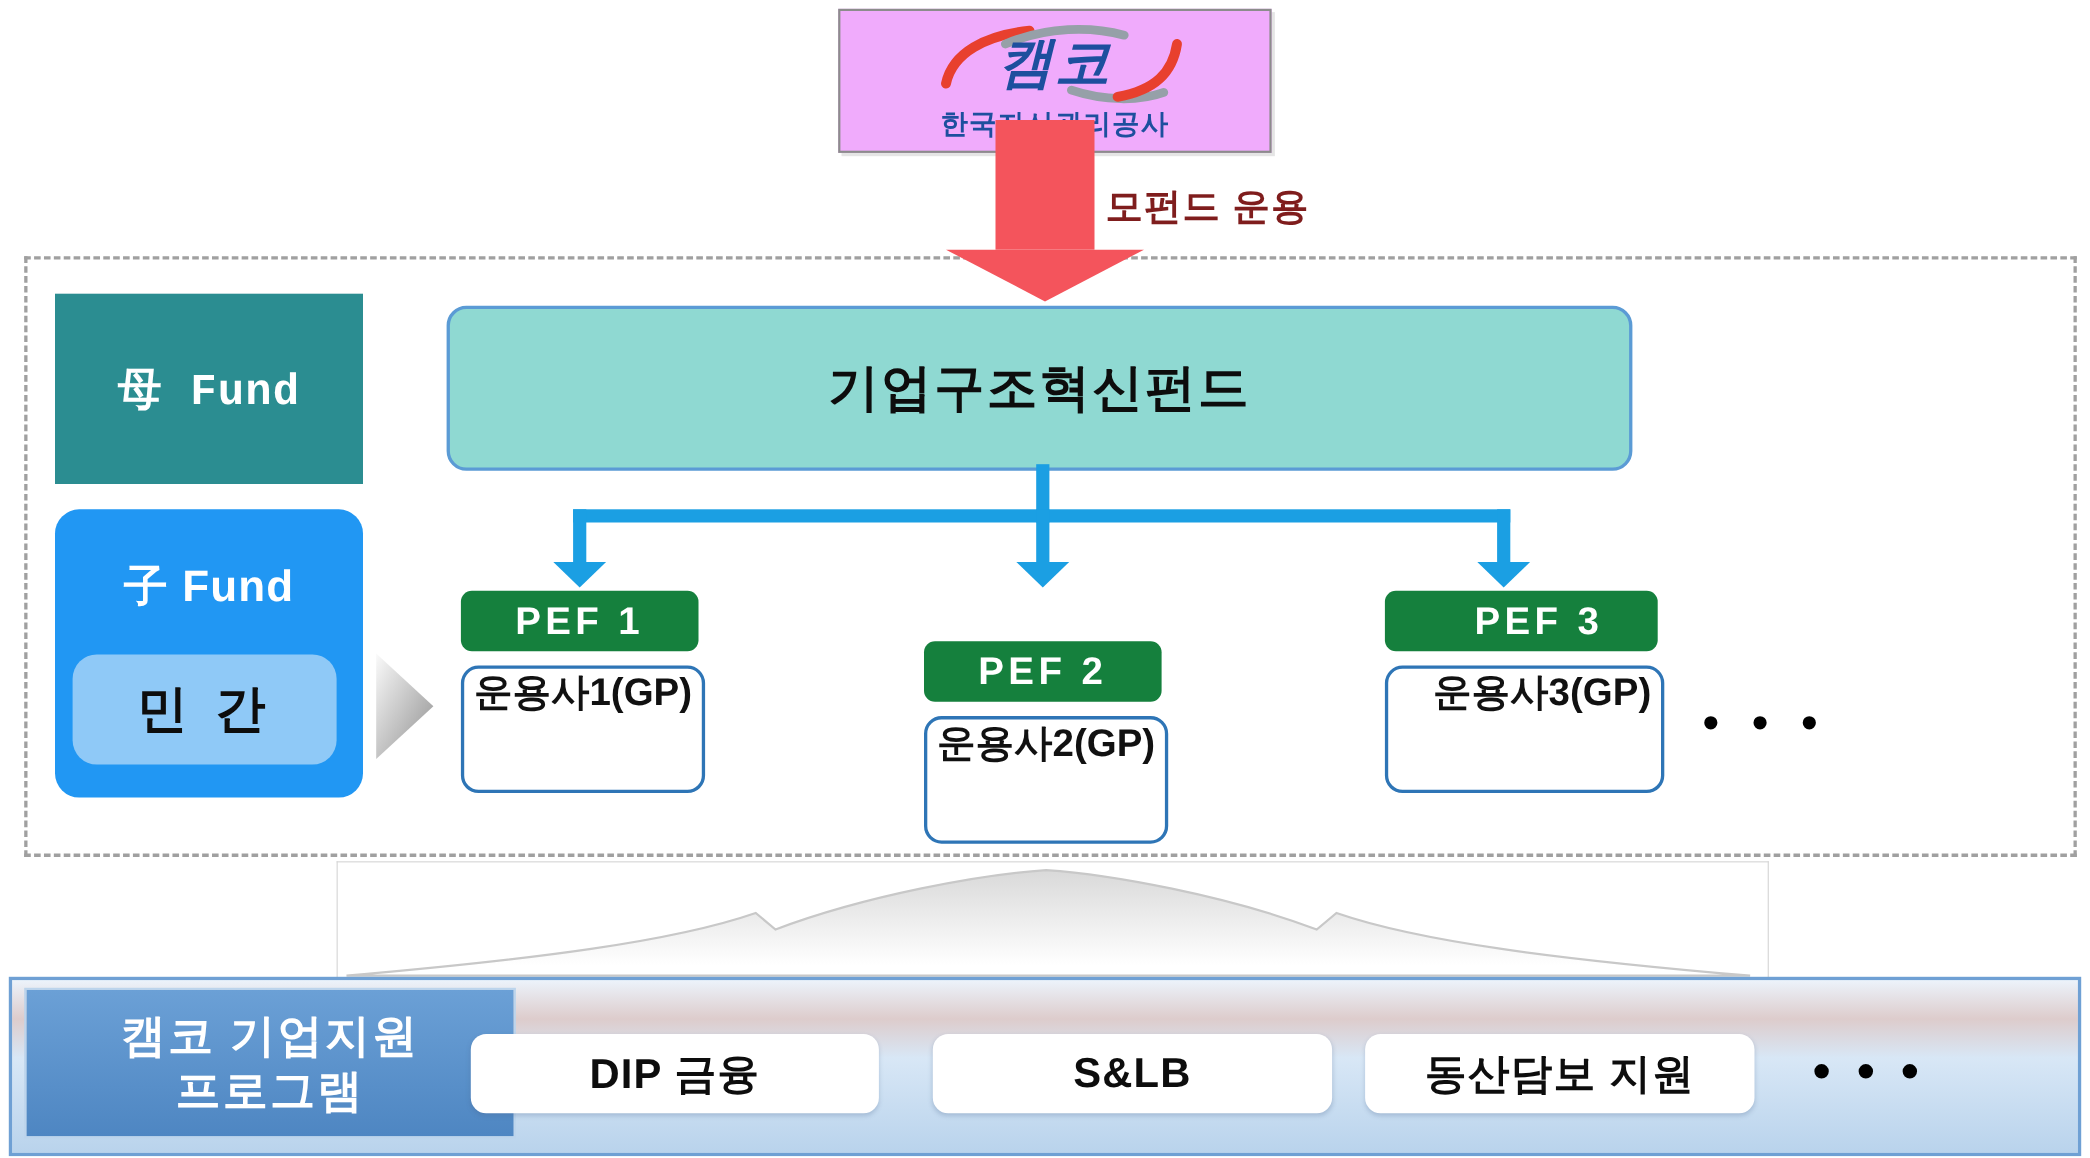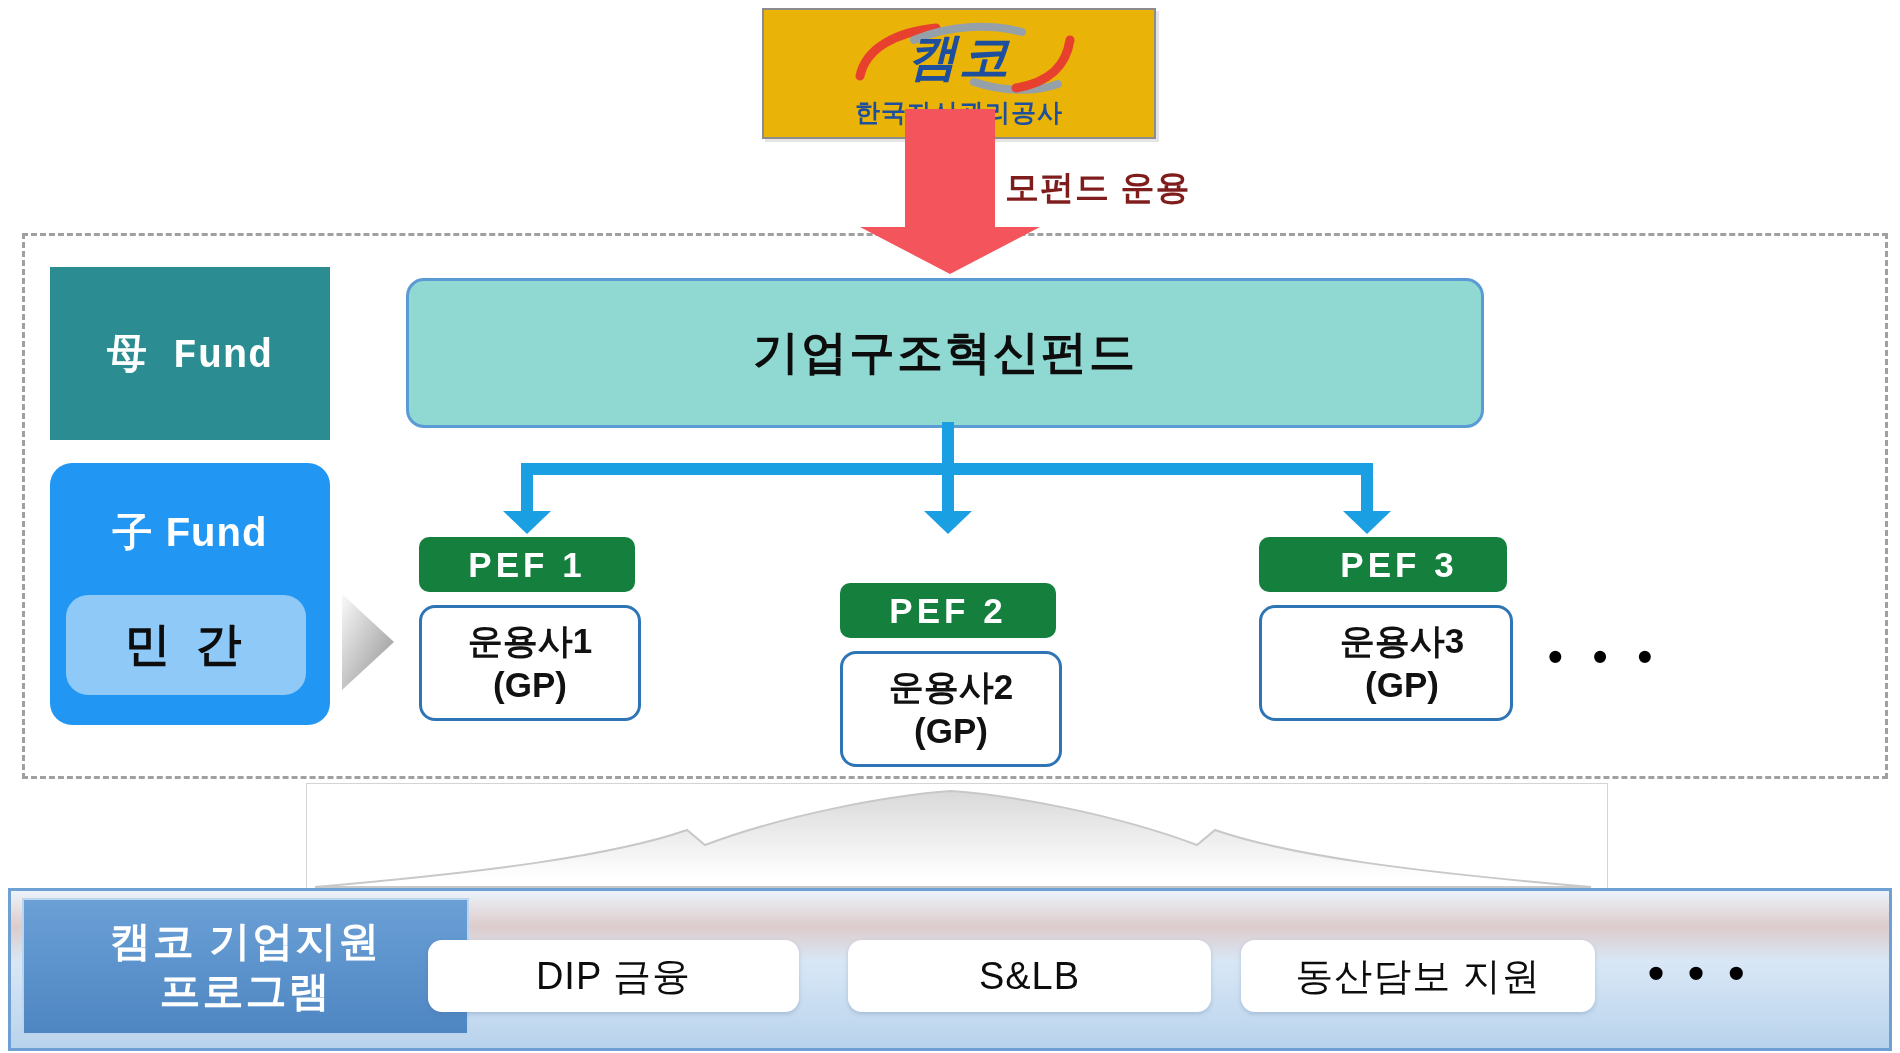--- a/index.html
+++ b/index.html
@@ -1,21 +1,21 @@
 <!DOCTYPE html>
 <html><head>
 <meta charset="utf-8">
 <style>
   html,body{margin:0;padding:0;background:#ffffff;}
   body{font-family:"Liberation Sans", sans-serif;}
   .page{position:relative;width:1900px;height:1053px;background:#fff;overflow:hidden;}
   .abs{position:absolute;}
 
   
-  .logo-box{left:762px;top:8px;width:390px;height:127px;background:#eab308;
+  .logo-box{left:762px;top:8px;width:390px;height:127px;background:#f0abfc;
     border:2px solid #8c8c8c;box-shadow:3px 3px 0 rgba(0,0,0,0.10);
     display:flex;flex-direction:column;align-items:center;justify-content:center;}
   .logo-mark{position:relative;width:100%;height:78px;display:flex;align-items:center;justify-content:center;}
   .logo-swoosh{position:absolute;left:0;top:0;width:100%;height:100%;pointer-events:none;}
   .logo-name{position:relative;font-size:50px;font-weight:bold;color:#1d4f9e;letter-spacing:2px;font-style:italic;}
   .logo-sub{font-size:25px;font-weight:bold;color:#1d4f9e;letter-spacing:1px;margin-top:0px;}
 
   
   .red-arrow{left:858px;top:109px;width:184px;height:166px;}
   .arrow-label{left:1005px;top:165px;font-size:34px;font-weight:bold;color:#7f1d1d;letter-spacing:1px;}
@@ -42,21 +42,21 @@
     color:#0d0d0d;font-size:46px;font-weight:bold;letter-spacing:2px;}
 
   
   .connector-layer{left:0;top:0;width:1900px;height:1053px;pointer-events:none;}
 
   
   .pef-box{top:537px;width:216px;height:55px;background:#15803d;border-radius:10px;
     display:flex;align-items:center;justify-content:center;
     color:#fff;font-size:35px;font-weight:bold;letter-spacing:4px;}
   .gp-box{top:605px;width:216px;height:110px;background:#fff;border:3px solid #2e75b6;border-radius:16px;
-    display:flex;flex-direction:column;justify-content:center;
+    display:flex;flex-direction:row;justify-content:center;
     color:#111;font-size:35px;font-weight:bold;line-height:1.25;text-align:center;}
   .col1{left:419px;} .col2{left:840px;margin-top:46px;} .col3{left:1259px;padding-left:32px;}
 
   .mid-ellipsis{left:1548px;top:633px;font-size:42px;font-weight:bold;color:#000;letter-spacing:30px;white-space:nowrap;}
 
   
   .funnel-strip{left:306px;top:783px;width:1300px;height:106px;background:#fff;
     border:1px solid #d4d4d4;border-bottom:none;}
   .funnel-strip svg{display:block;width:100%;height:100%;}
 
@@ -65,21 +65,21 @@
     border:3px solid #6fa0d4;
     background:linear-gradient(180deg,#ecf3fb 0%,#dcc ,#d8e7f6 45%,#b9d3ec 100%);}
   .program-box{left:22px;top:898px;width:447px;height:137px;box-sizing:border-box;
     background:linear-gradient(180deg,#6ba0d6 0%,#4e86c2 100%);
     border:2px solid #bcd4ec;
     display:flex;flex-direction:column;align-items:center;justify-content:center;
     color:#fff;font-size:41px;font-weight:bold;line-height:1.2;text-align:center;letter-spacing:2px;}
   .pill{top:940px;height:72px;background:#fff;border-radius:14px;
     box-shadow:0 2px 4px rgba(70,100,140,0.25);
     display:flex;align-items:center;justify-content:center;
-    color:#0d0d0d;font-size:38px;font-weight:normal;letter-spacing:1px;}
+    color:#0d0d0d;font-size:38px;font-weight:bold;letter-spacing:1px;}
   .pill-dip{left:428px;width:371px;}
   .pill-slb{left:848px;width:363px;}
   .pill-col{left:1241px;width:354px;}
   .bottom-ellipsis{left:1648px;top:946px;font-size:46px;font-weight:bold;color:#000;letter-spacing:24px;white-space:nowrap;}
 </style>
 </head>
 <body>
 
 <div class="page">
 

